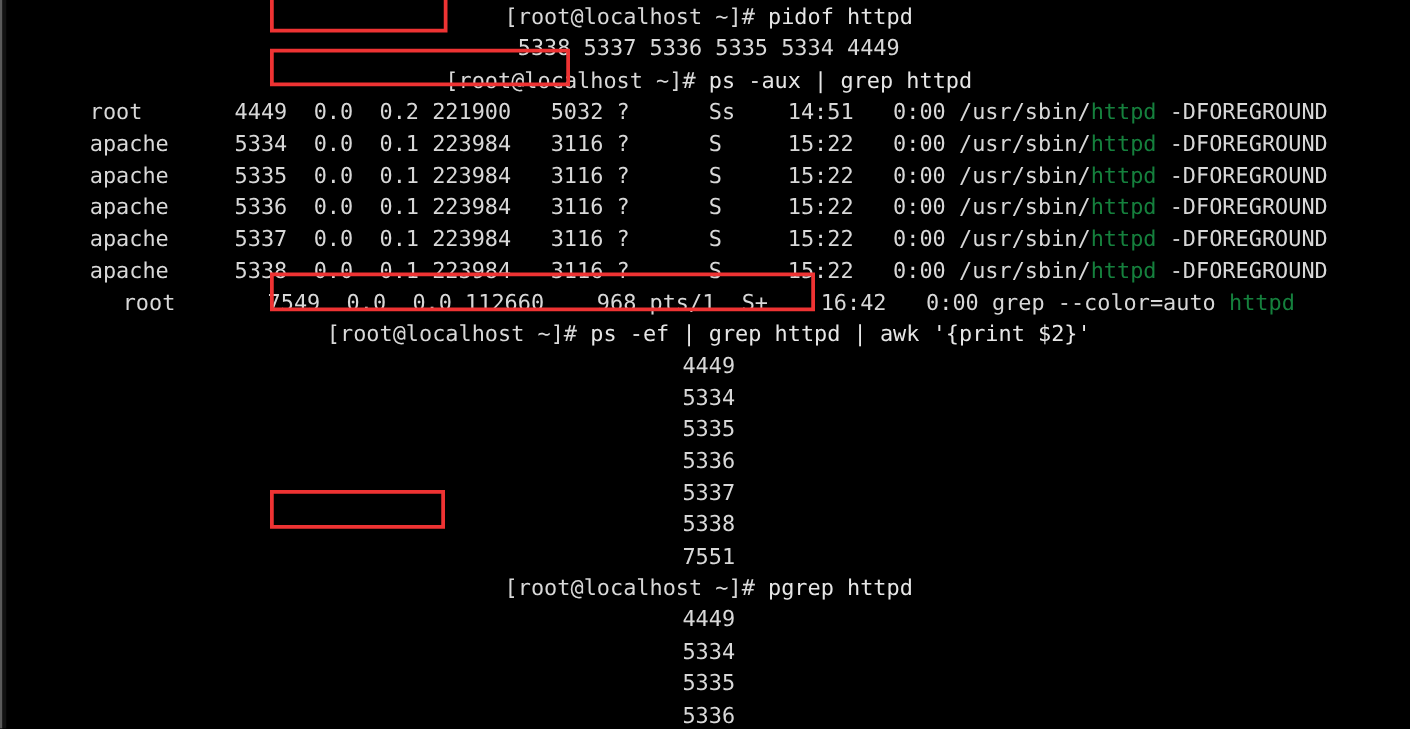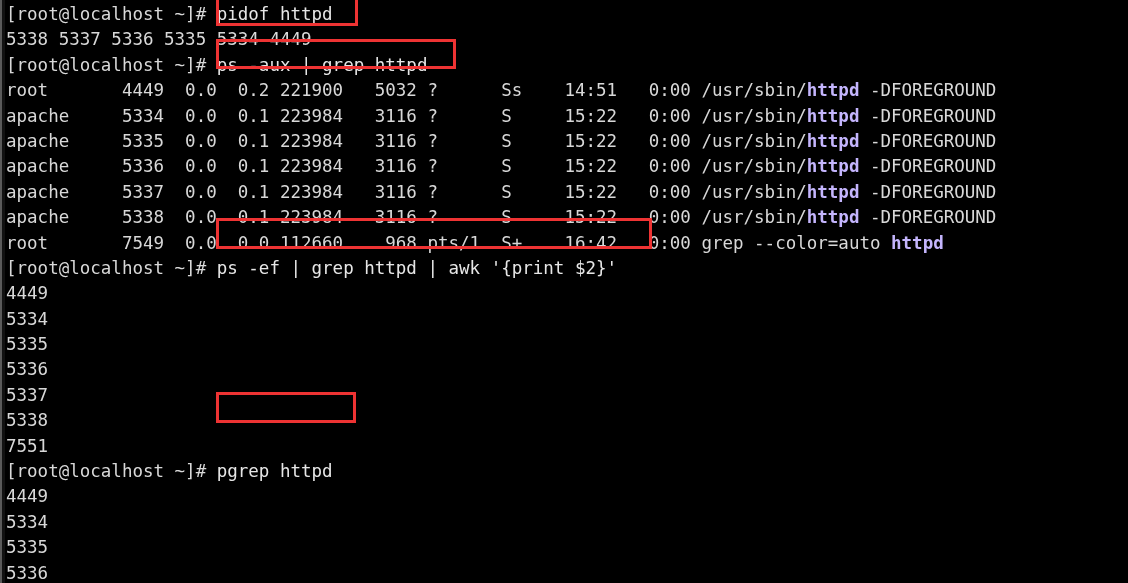--- a/index.html
+++ b/index.html
@@ -10,20 +10,21 @@
   #screen {
     position: relative;
     width: 1128px;
     height: 583px;
     background: #000000;
     overflow: hidden;
     font-family: "DejaVu Sans Mono", "Liberation Mono", monospace;
     font-size: 17.5px;
     line-height: 25.4px;
     letter-spacing: 0px;
+    text-align: center;
   }
   
   #left-border {
     position: absolute;
     left: 0;
     top: 0;
     width: 2px;
     height: 583px;
     background: #5a5a5a;
     z-index: 5;
@@ -44,22 +45,22 @@
     width: 1122px;
     white-space: pre;
     color: #d8d8d8;
   }
   .line {
     height: 25.4px;
     white-space: pre;
     color: #d8d8d8;
   }
   .red {
-    color: #c4b5fd;
-    font-weight: bold;
+    color: #15803d;
+    font-weight: normal;
   }
   .wht { color: #e6e6e6; }
   .box {
     position: absolute;
     border: 3px solid #ee3333;
     box-sizing: border-box;
     pointer-events: none;
     z-index: 4;
   }
   #watermark {

